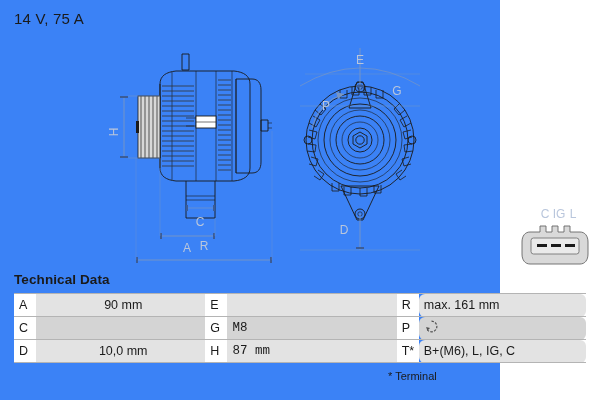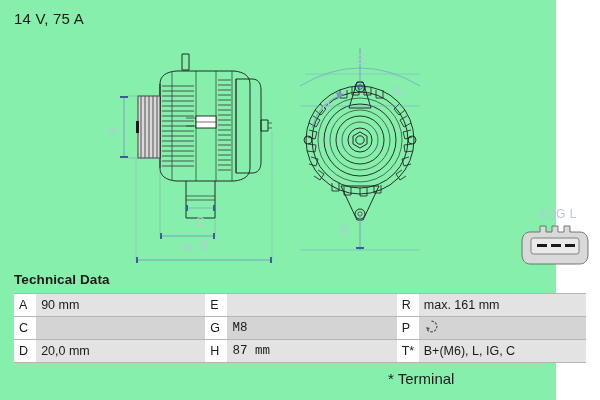--- a/index.html
+++ b/index.html
@@ -5,22 +5,22 @@
   * { box-sizing: border-box; }
   html, body {
     margin: 0; padding: 0;
     width: 600px; height: 400px;
     background: #ffffff;
     font-family: "Liberation Sans", sans-serif;
     overflow: hidden;
   }
   #page {
     position: relative;
-    width: 556px; height: 400px;
-    background: #86efac;
+    width: 500px; height: 400px;
+    background: #3b82f6;
   }
 
   
   #title {
     position: absolute;
     left: 14px; top: 10px;
     font-size: 15px;
     color: #1a1a1a;
     letter-spacing: 0.2px;
   }
@@ -60,28 +60,28 @@
     border-top: 1px solid #b4b4b4;
     vertical-align: middle;
     white-space: nowrap;
     overflow: hidden;
   }
   table.tdata tr.last td { border-bottom: 1px solid #b4b4b4; }
   td.key { width: 22px; background: #ffffff; padding-left: 4px; }
   td.val { background: #e3e3e3; }
   tr.alt td.val { background: #d4d4d4; }
   .colA { width: 22px; }
-  .colAv { width: 168px; }
+  .colAv { width: 168px; text-align: center; }
   .colB { width: 22px; }
   .colBv { width: 168px; font-family: Liberation Mono, monospace; }
   .colC { width: 26px; }
-  .colCv { width: 166px; }
+  .colCv { width: 166px; border-radius: 6px; }
 
   #footnote {
-    font-size: 15px;
+    font-size: 11px;
     color: #1a1a1a;
     position: absolute;
     left: 388px;
     top: 102px;
   }
   .rot-sym { display: inline-block; vertical-align: -3px; }
 </style>
 </head>
 <body>
 
@@ -315,21 +315,21 @@
           <span class="rot-sym">
             <svg width="15" height="15" viewBox="0 0 16 16">
               <path d="M8 2.3 A5.7 5.7 0 1 1 3.6 11.6" fill="none" stroke="#555" stroke-width="1.3" stroke-dasharray="2.6 1.5"></path>
               <polygon points="3.6,12.6 2.2,8.6 6.4,9.6" fill="#555"></polygon>
             </svg>
           </span>
         </td>
       </tr>
       <tr class="last">
         <td class="key colA">D</td>
-        <td class="val colAv">20,0 mm</td>
+        <td class="val colAv">10,0 mm</td>
         <td class="key colB">H</td>
         <td class="val colBv">87 mm</td>
         <td class="key colC">T*</td>
         <td class="val colCv">B+(M6), L, IG, C</td>
       </tr>
     </tbody>
       </table>
 
     <div id="footnote">* Terminal</div>
   </div>

